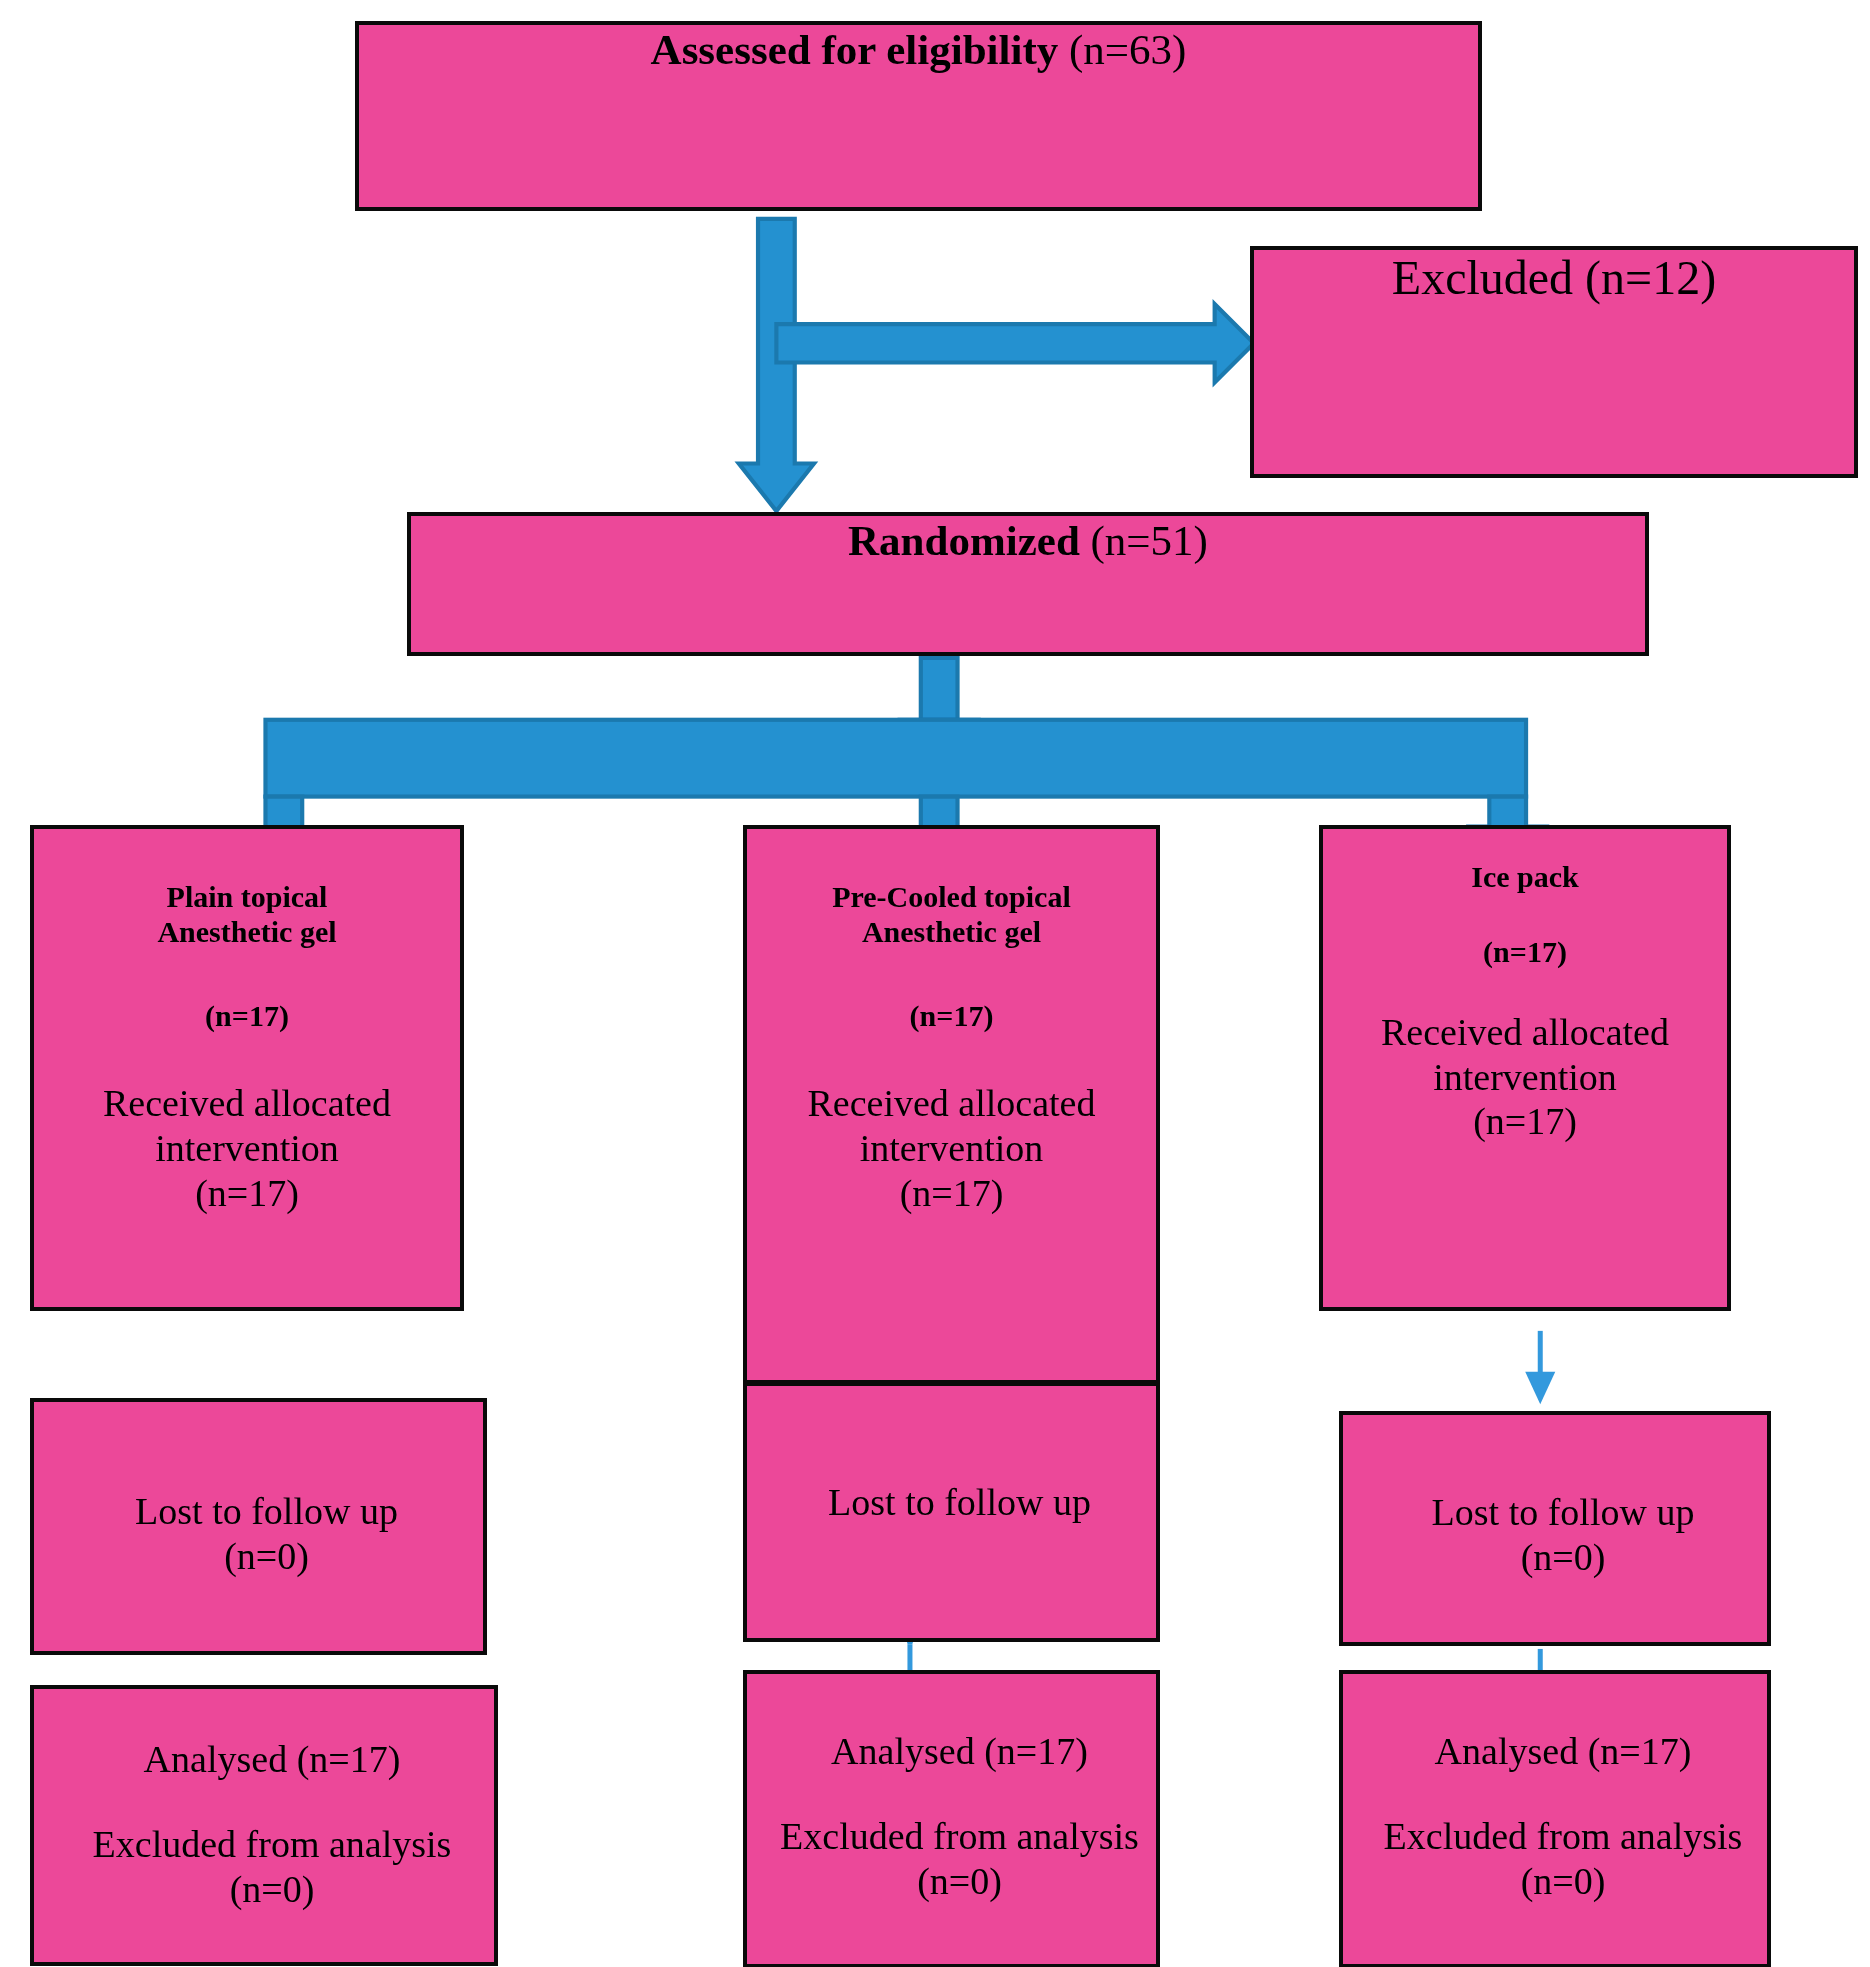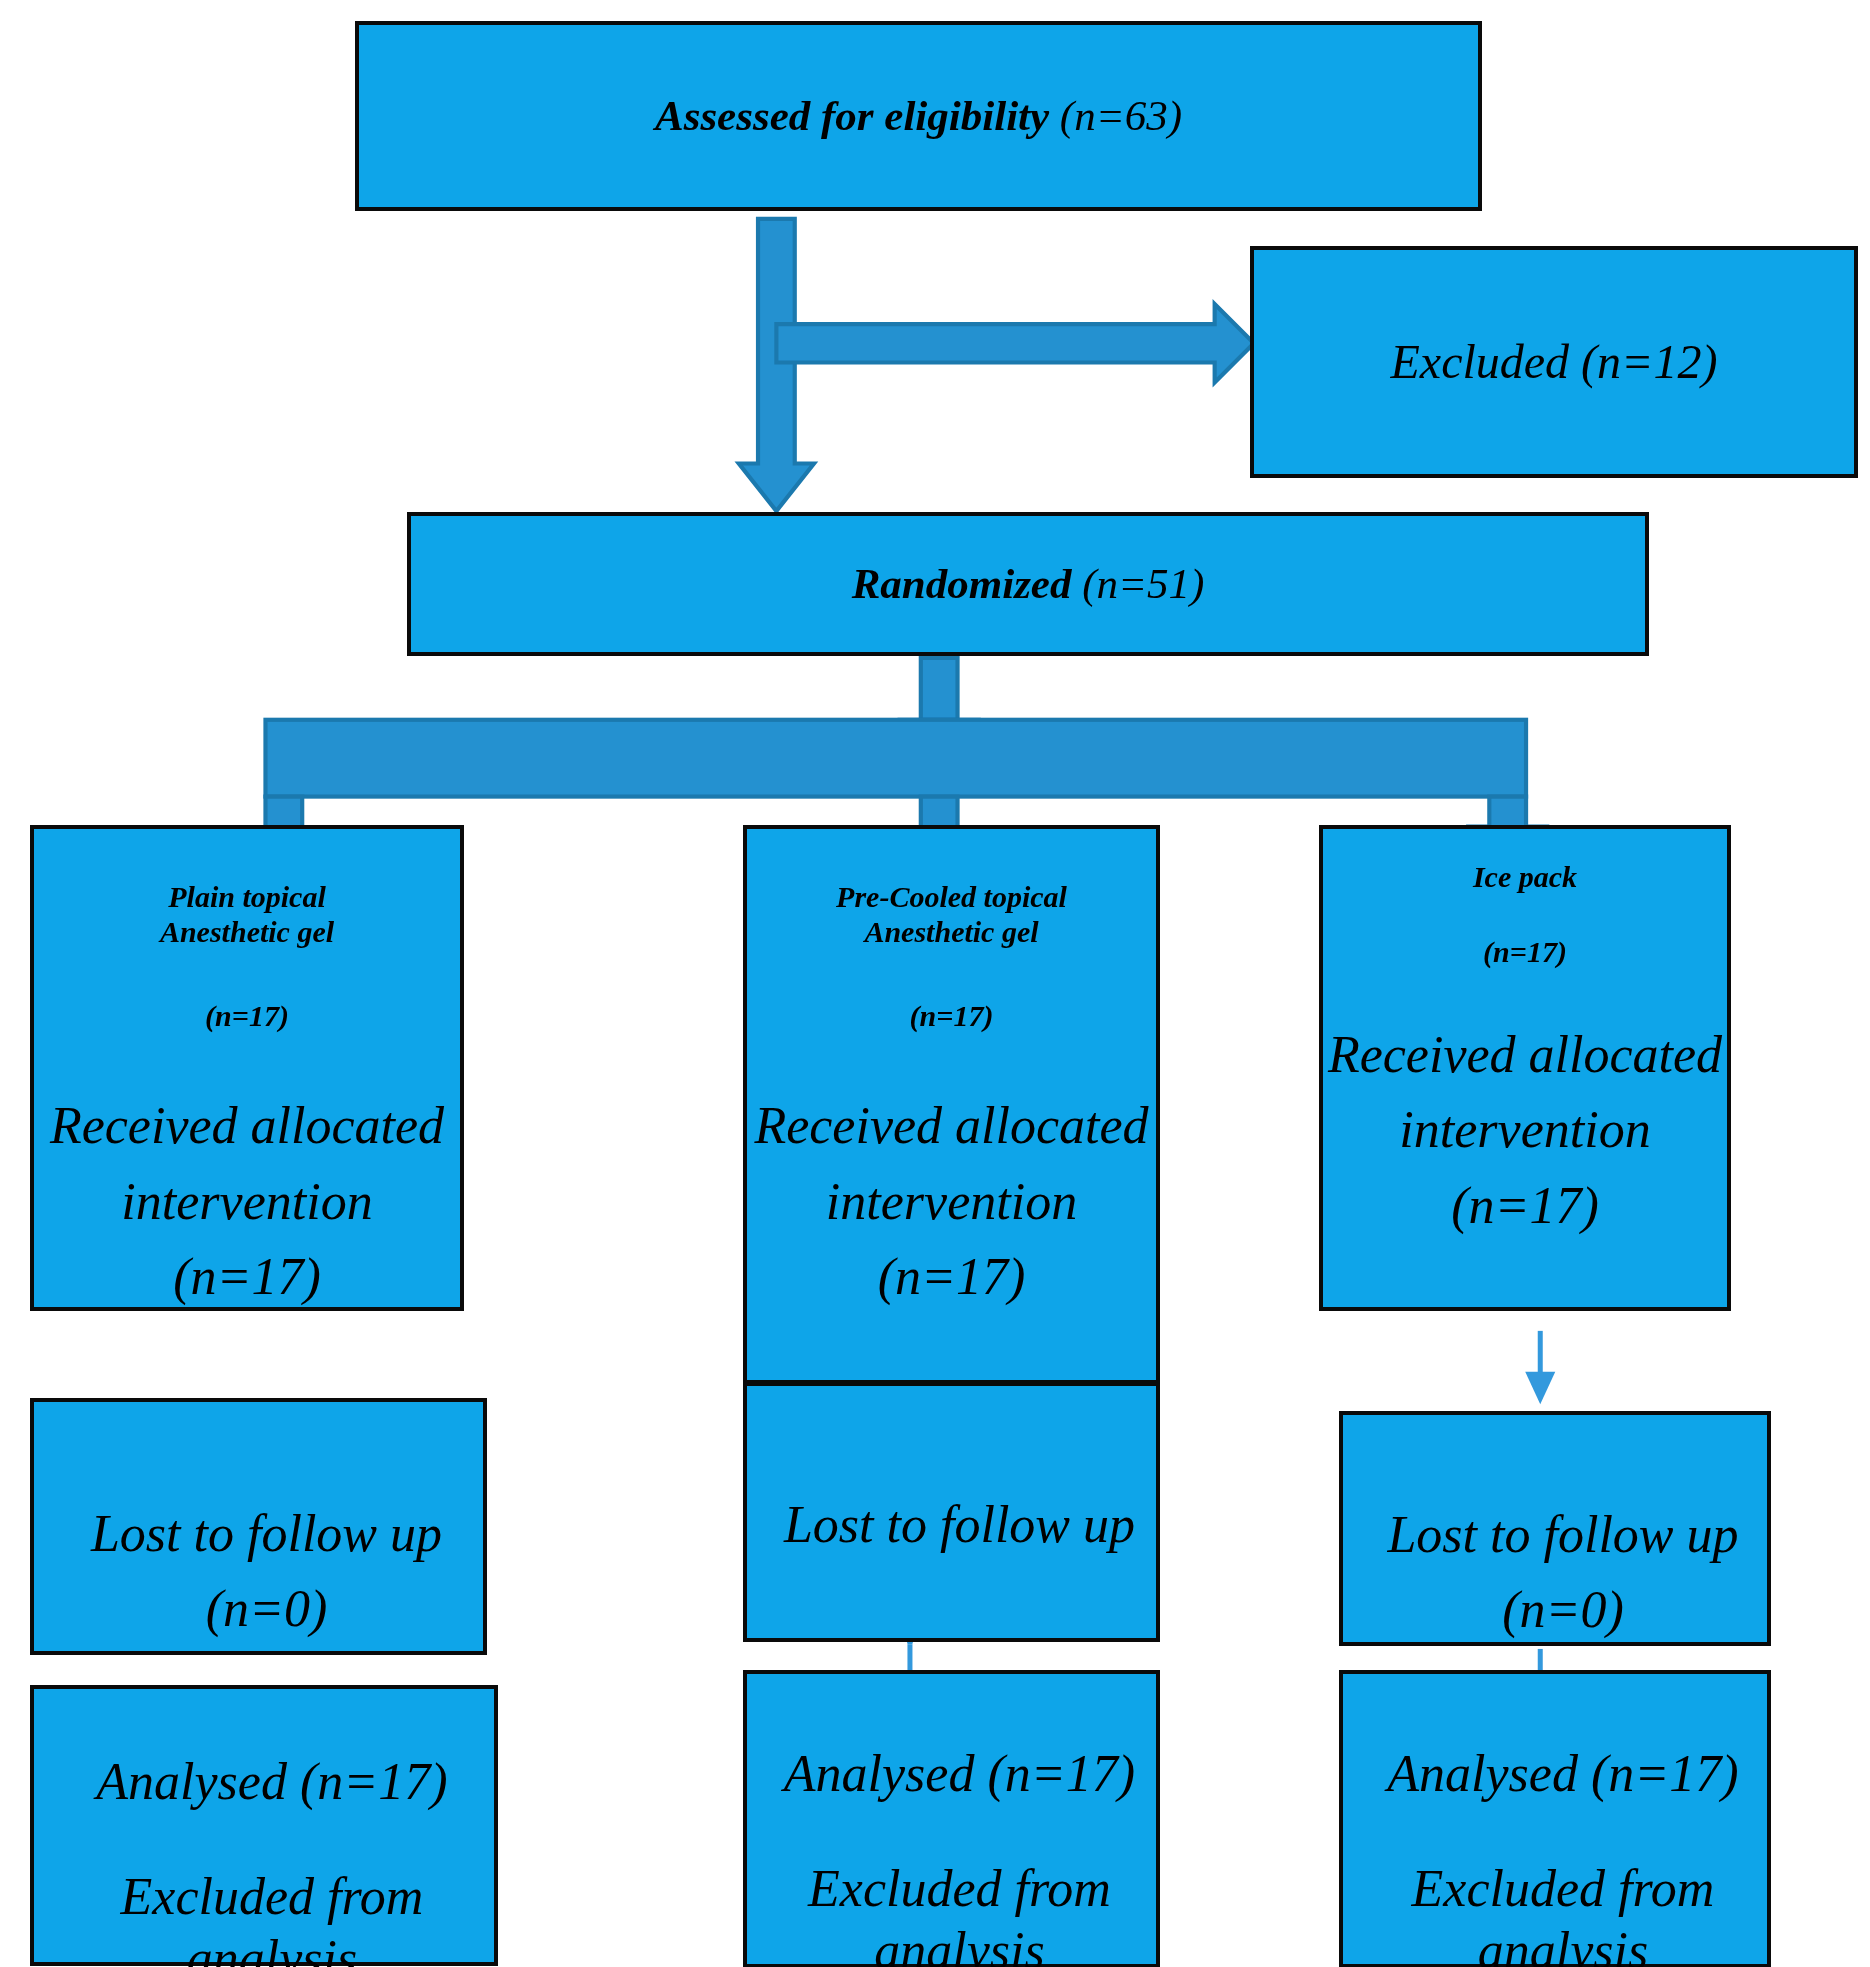--- a/index.html
+++ b/index.html
@@ -16,42 +16,40 @@
     width: 1870px;
     height: 1968px;
     background: #ffffff;
     overflow: hidden;
   }
 
   
   .box {
     position: absolute;
     box-sizing: border-box;
-    background: #0ea5e9;
+    background: #ec4899;
     border: 4.2px solid #0a0a0a;
     display: flex;
     flex-direction: column;
     align-items: center;
-    justify-content: center;
     text-align: center;
     z-index: 5;
-    font-style: italic;
   }
   .box .line {
     display: block;
     width: 100%;
     line-height: 1.18;
   }
   .b-bold { font-weight: bold; }
   .b-reg  { font-weight: normal; }
 
   .fs-title   { font-size: 43px; }
   .fs-normal  { font-size: 48px; }
   .fs-group   { font-size: 30px; }
-  .fs-body    { font-size: 52px; margin-top: 14px; }
+  .fs-body    { font-size: 38px; }
   .gap-md { height: 40px; }
   .gap-lg { height: 48px; }
 
   
   #box-eligibility { left: 355px;  top: 21px;   width: 1127px; height: 190px; }
   #box-excluded    { left: 1250px; top: 246px;  width: 608px;  height: 232px; }
   #box-randomized  { left: 407px;  top: 512px;  width: 1242px; height: 144px; }
 
   #box-arm-1       { left: 30px;   top: 825px;  width: 434px;  height: 486px; }
   #box-arm-2       { left: 743px;  top: 825px;  width: 417px;  height: 559px; }

